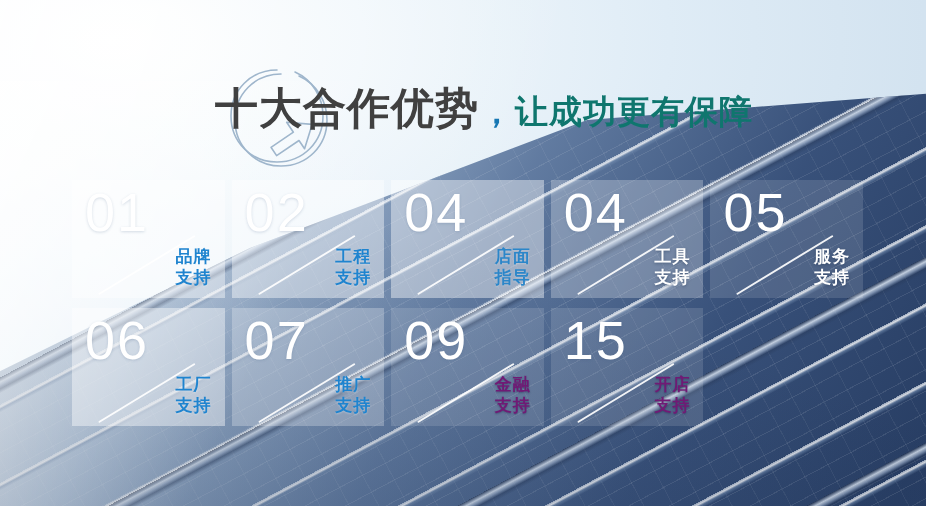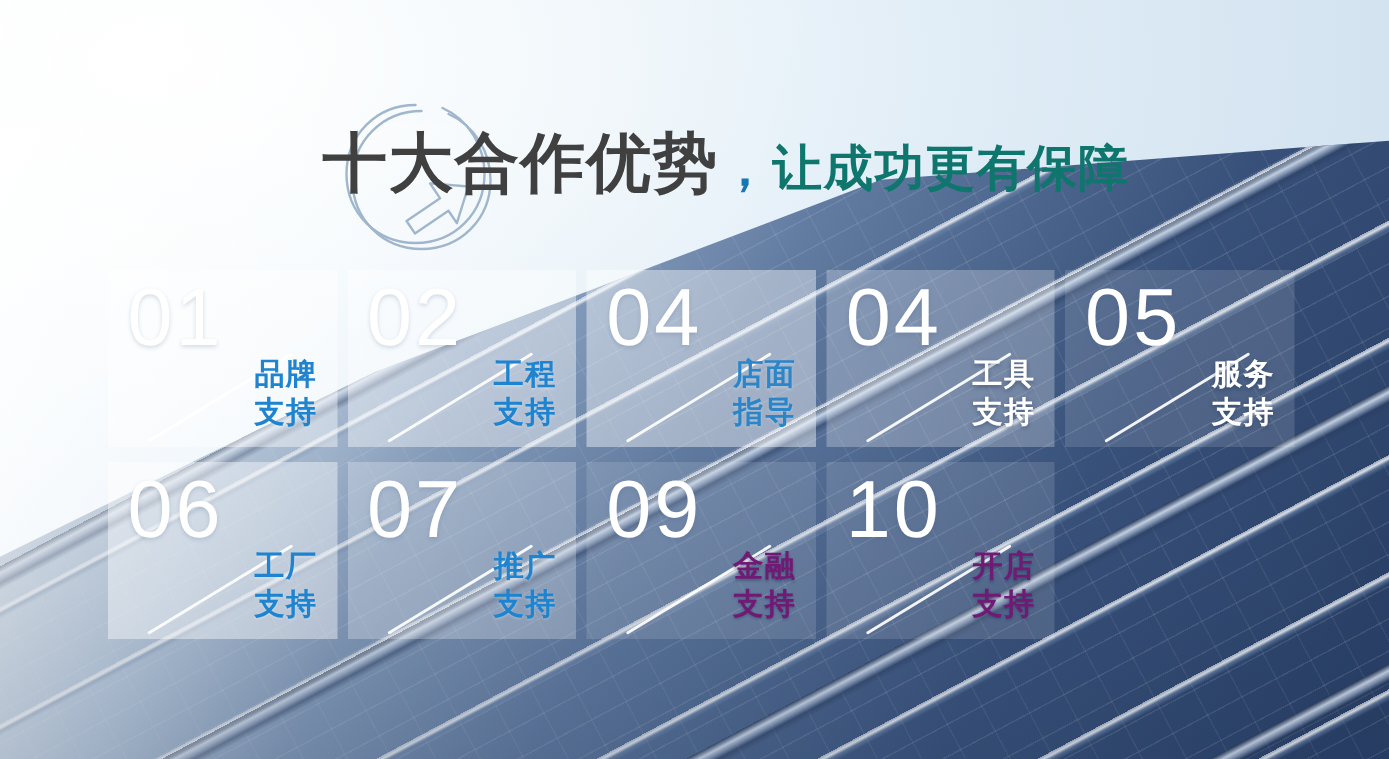--- a/index.html
+++ b/index.html
@@ -164,21 +164,21 @@
   .slash{
     position:absolute;
     left:14px;top:14px;
     width:100%;height:100%;
     pointer-events:none;
   }
   .card-label{
     position:absolute;
     right:13px;bottom:9px;
     text-align:right;
-    font-size:20px;
+    font-size:17px;
     font-weight:700;
     line-height:1.28;
     letter-spacing:1px;
   }
   .card-label .l2{display:block;}
   .lab-blue { color:#1f84cf; text-shadow:0 1px 2px rgba(255,255,255,.30); }
   .lab-blue2{ color:#2b86c9; text-shadow:0 1px 2px rgba(255,255,255,.25);margin-top:17px; }
   .lab-cyan { color:#701a75; text-shadow:0 1px 2px rgba(10,30,60,.35); }
   .lab-white{ color:#ffffff; text-shadow:0 1px 3px rgba(20,40,70,.45); }
 </style>
@@ -263,21 +263,21 @@
         <div class="card-label lab-blue"><span class="l1">推广</span><span class="l2">支持</span></div>
       </div>
       <div class="card tint-dark">
         <div class="card-num">09</div>
         <svg class="slash" viewBox="0 0 158 123" preserveAspectRatio="none">
           <line x1="14" y1="104" x2="112" y2="44" stroke="rgba(255,255,255,0.92)" stroke-width="2" stroke-linecap="round"></line>
         </svg>
         <div class="card-label lab-cyan"><span class="l1">金融</span><span class="l2">支持</span></div>
       </div>
       <div class="card tint-dark">
-        <div class="card-num">10</div>
+        <div class="card-num">15</div>
         <svg class="slash" viewBox="0 0 158 123" preserveAspectRatio="none">
           <line x1="14" y1="104" x2="112" y2="44" stroke="rgba(255,255,255,0.92)" stroke-width="2" stroke-linecap="round"></line>
         </svg>
         <div class="card-label lab-cyan"><span class="l1">开店</span><span class="l2">支持</span></div>
       </div>
     </div>
 
 </div>
 
 </body></html>

